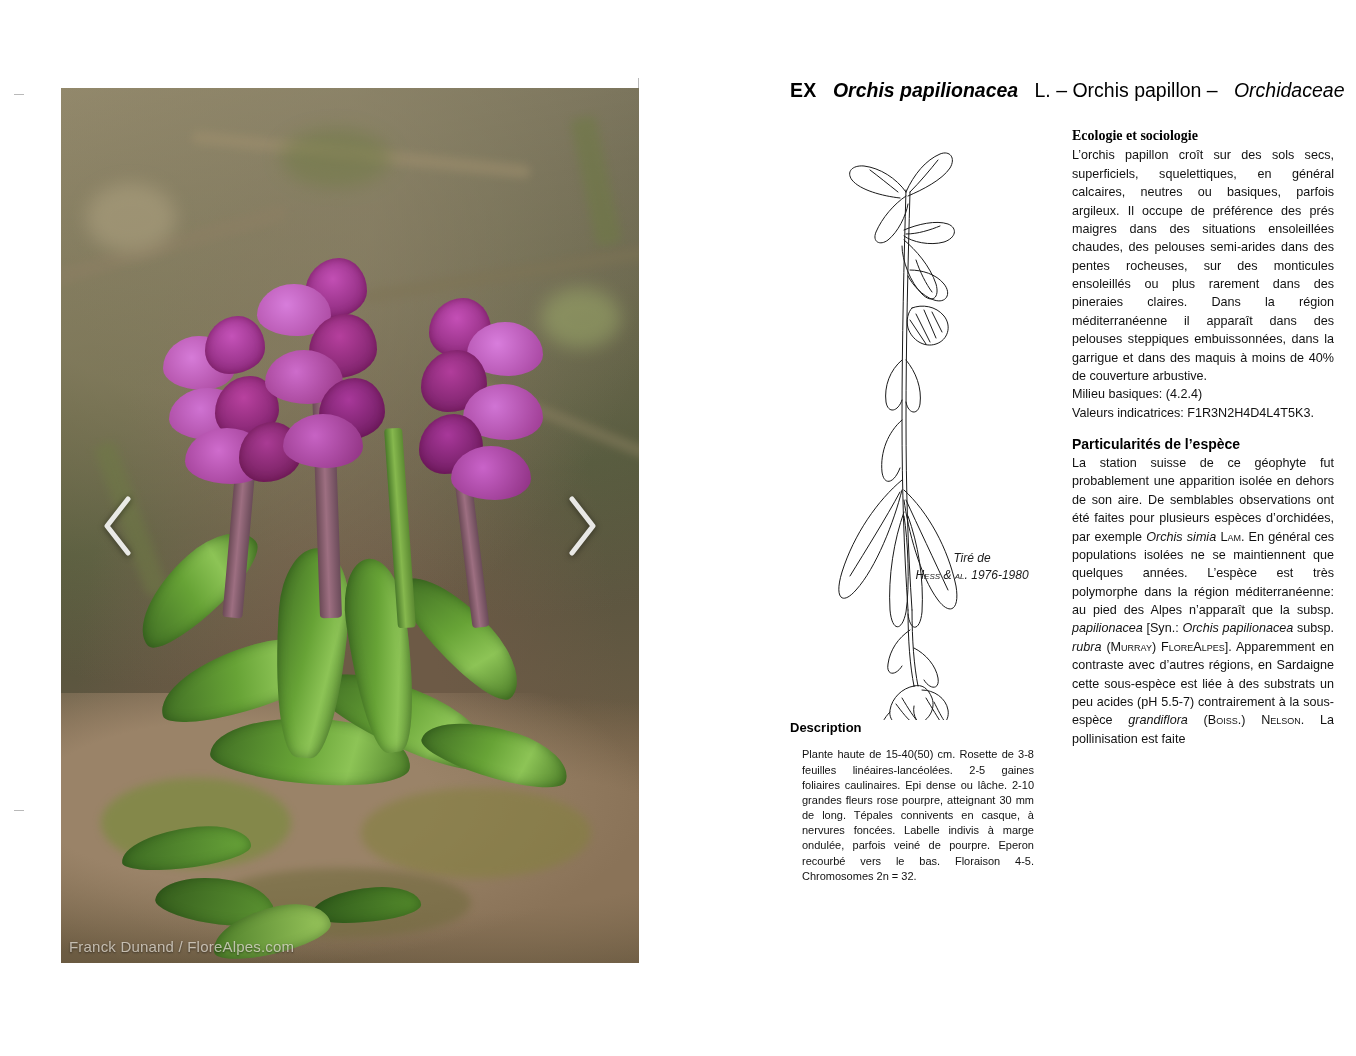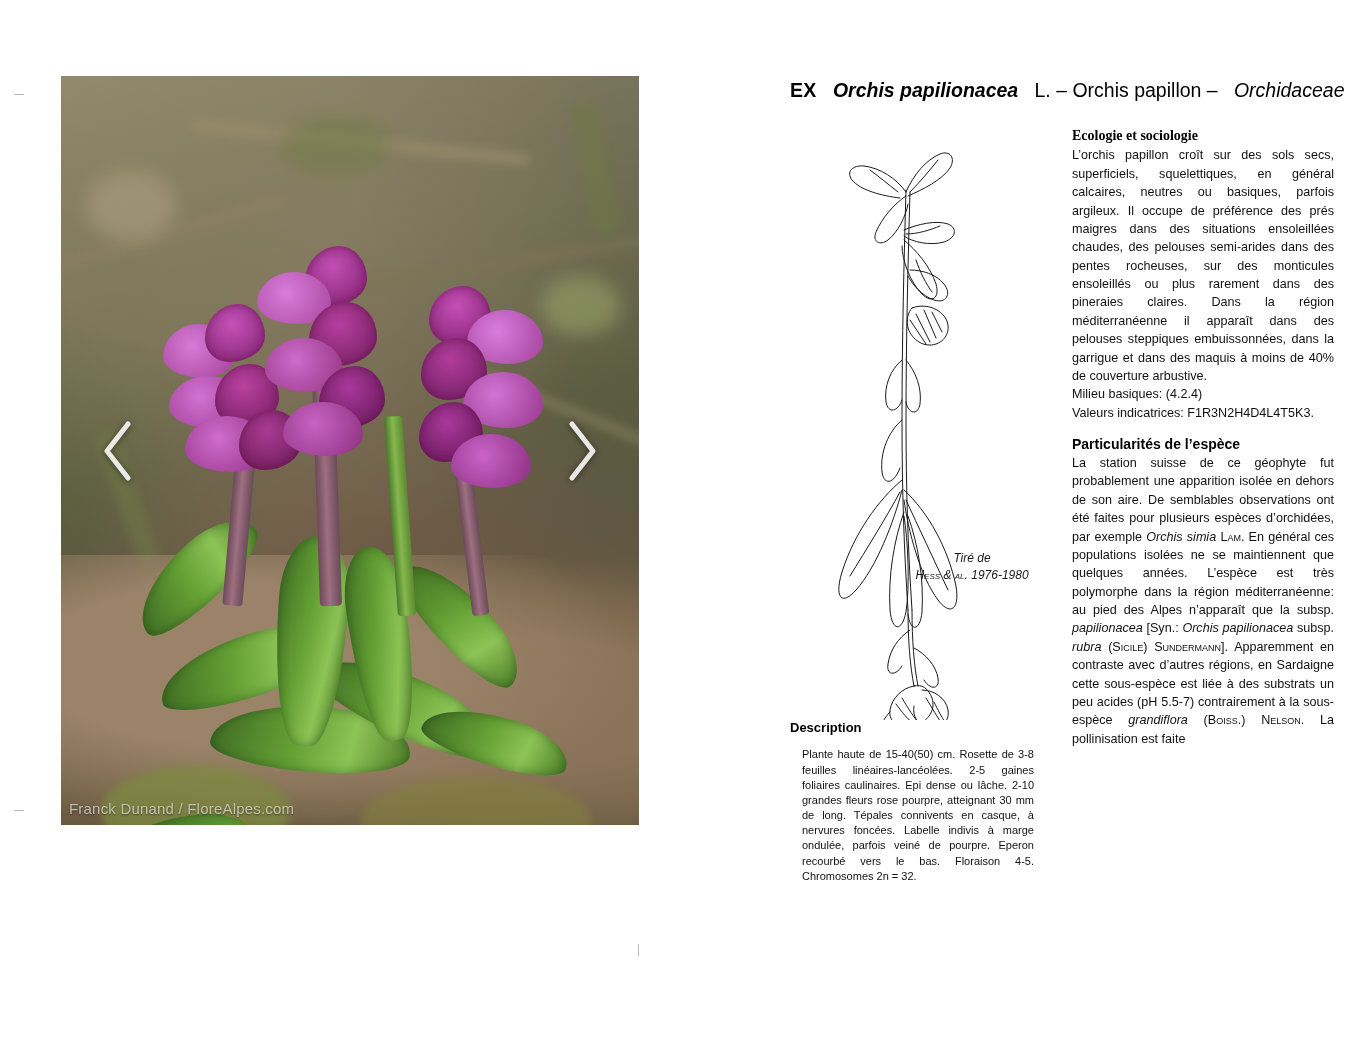--- a/index.html
+++ b/index.html
@@ -12,22 +12,22 @@
   }
   .page {
     position: relative;
     width: 1356px; height: 1056px;
     background: #ffffff;
   }
 
   
   .photo-panel {
     position: absolute;
-    left: 61px; top: 76px;
-    width: 578px; height: 749px;
+    left: 61px; top: 88px;
+    width: 578px; height: 875px;
     overflow: hidden;
     background: #4c4334;
   }
   .photo-bg {
     position: absolute; inset: 0;
     background:
       radial-gradient(circle at 20% 12%, rgba(150,140,110,0.55) 0 22%, rgba(0,0,0,0) 55%),
       radial-gradient(circle at 78% 8%, rgba(120,115,95,0.5) 0 18%, rgba(0,0,0,0) 50%),
       radial-gradient(ellipse at 50% 95%, #6d5a46 0 30%, rgba(0,0,0,0) 70%),
       linear-gradient(170deg, #8e8468 0%, #6f6a4e 18%, #5c5c3c 34%, #4f5536 48%, #5d5640 62%, #6b5c45 78%, #7b6a52 100%);
@@ -373,21 +373,21 @@
           <p>
             <span>La station suisse de ce géophyte fut probablement une apparition isolée en dehors de son aire. De semblables observations ont été faites pour plusieurs espèces d’orchidées, par exemple</span>
             <i>Orchis simia</i>
             <span class="sc">Lam.</span>
             <span>En général ces populations isolées ne se maintiennent que quelques années. L’espèce est très polymorphe dans la région méditerranéenne: au pied des Alpes n’apparaît que la subsp.</span>
             <i>papilionacea</i>
             <span>[Syn.:</span>
             <i>Orchis papilionacea</i>
             <span>subsp.</span>
             <i>rubra</i>
-            <span class="sc">(Sicile) Sundermann</span><span>]. Apparemment en contraste avec d’autres régions, en Sardaigne cette sous-espèce est liée à des substrats un peu acides (pH 5.5-7) contrairement à la sous-espèce</span>
+            <span class="sc">(Murray) FloreAlpes</span><span>]. Apparemment en contraste avec d’autres régions, en Sardaigne cette sous-espèce est liée à des substrats un peu acides (pH 5.5-7) contrairement à la sous-espèce</span>
             <i>grandiflora</i>
             <span class="sc">(Boiss.) Nelson.</span>
             <span>La pollinisation est faite</span>
           </p>
         </div>
       </div>
 
     </div>
   </div>
 </div>

